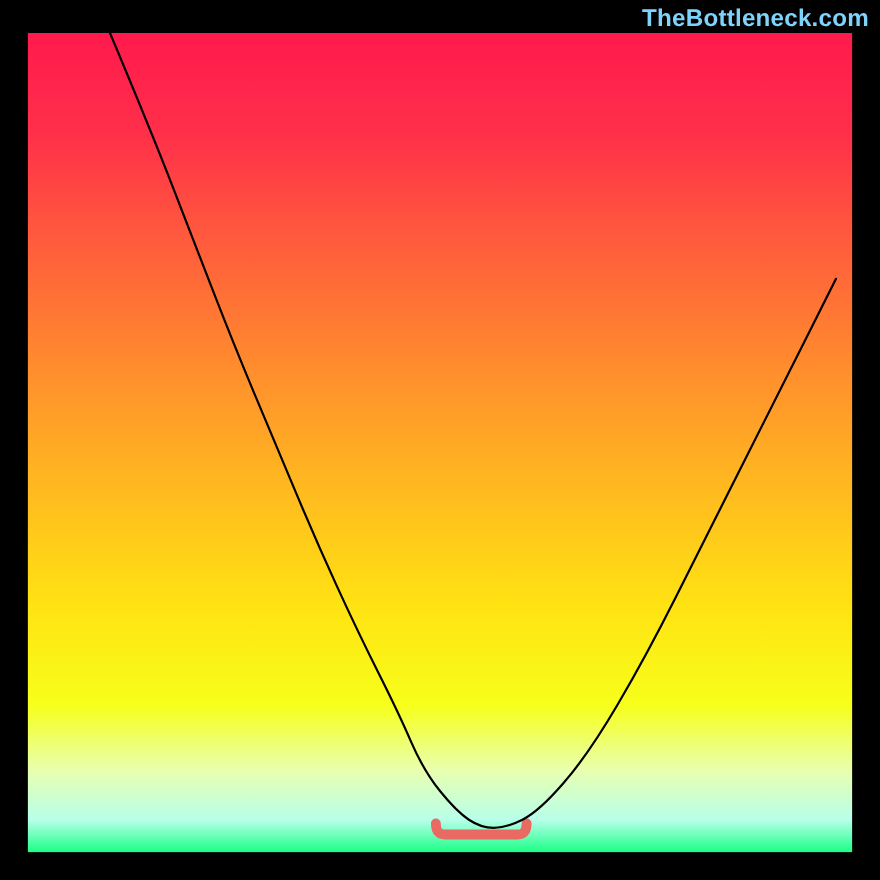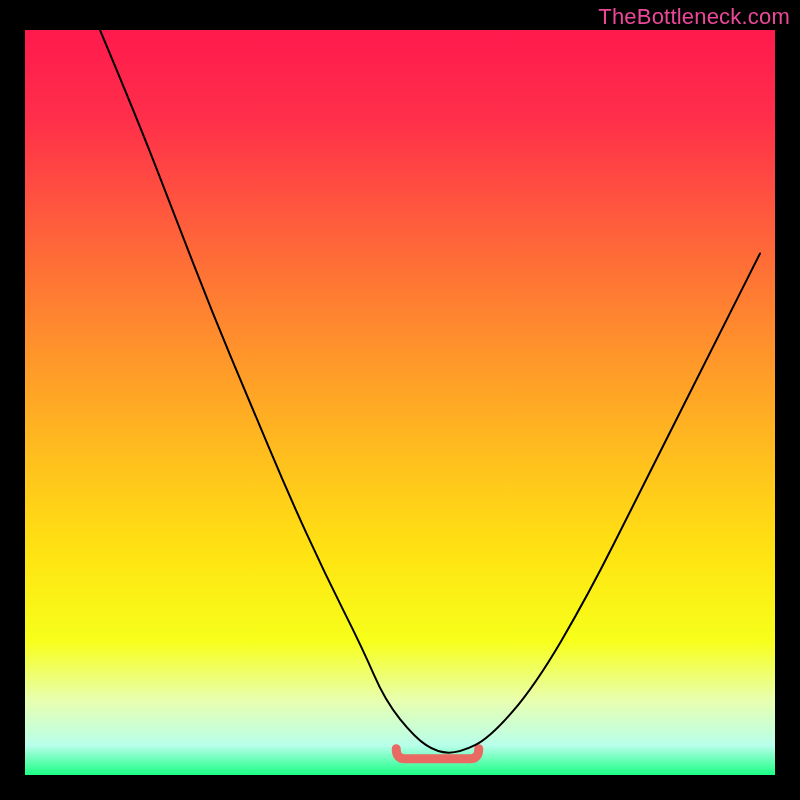--- a/index.html
+++ b/index.html
@@ -13,23 +13,23 @@
   }
   .container {
     position: relative;
     width: 800px;
     height: 800px;
   }
   .watermark {
     position: absolute;
     top: 4px;
     right: 10px;
-    color: #ec4899;
+    color: #7dd3fc;
     font-size: 22px;
-    font-weight: 400;
+    font-weight: 700;
     letter-spacing: 0.2px;
     z-index: 5;
   }
   .plot {
     position: absolute;
     left: 25px;
     top: 30px;
     width: 750px;
     height: 745px;
     overflow: hidden;

